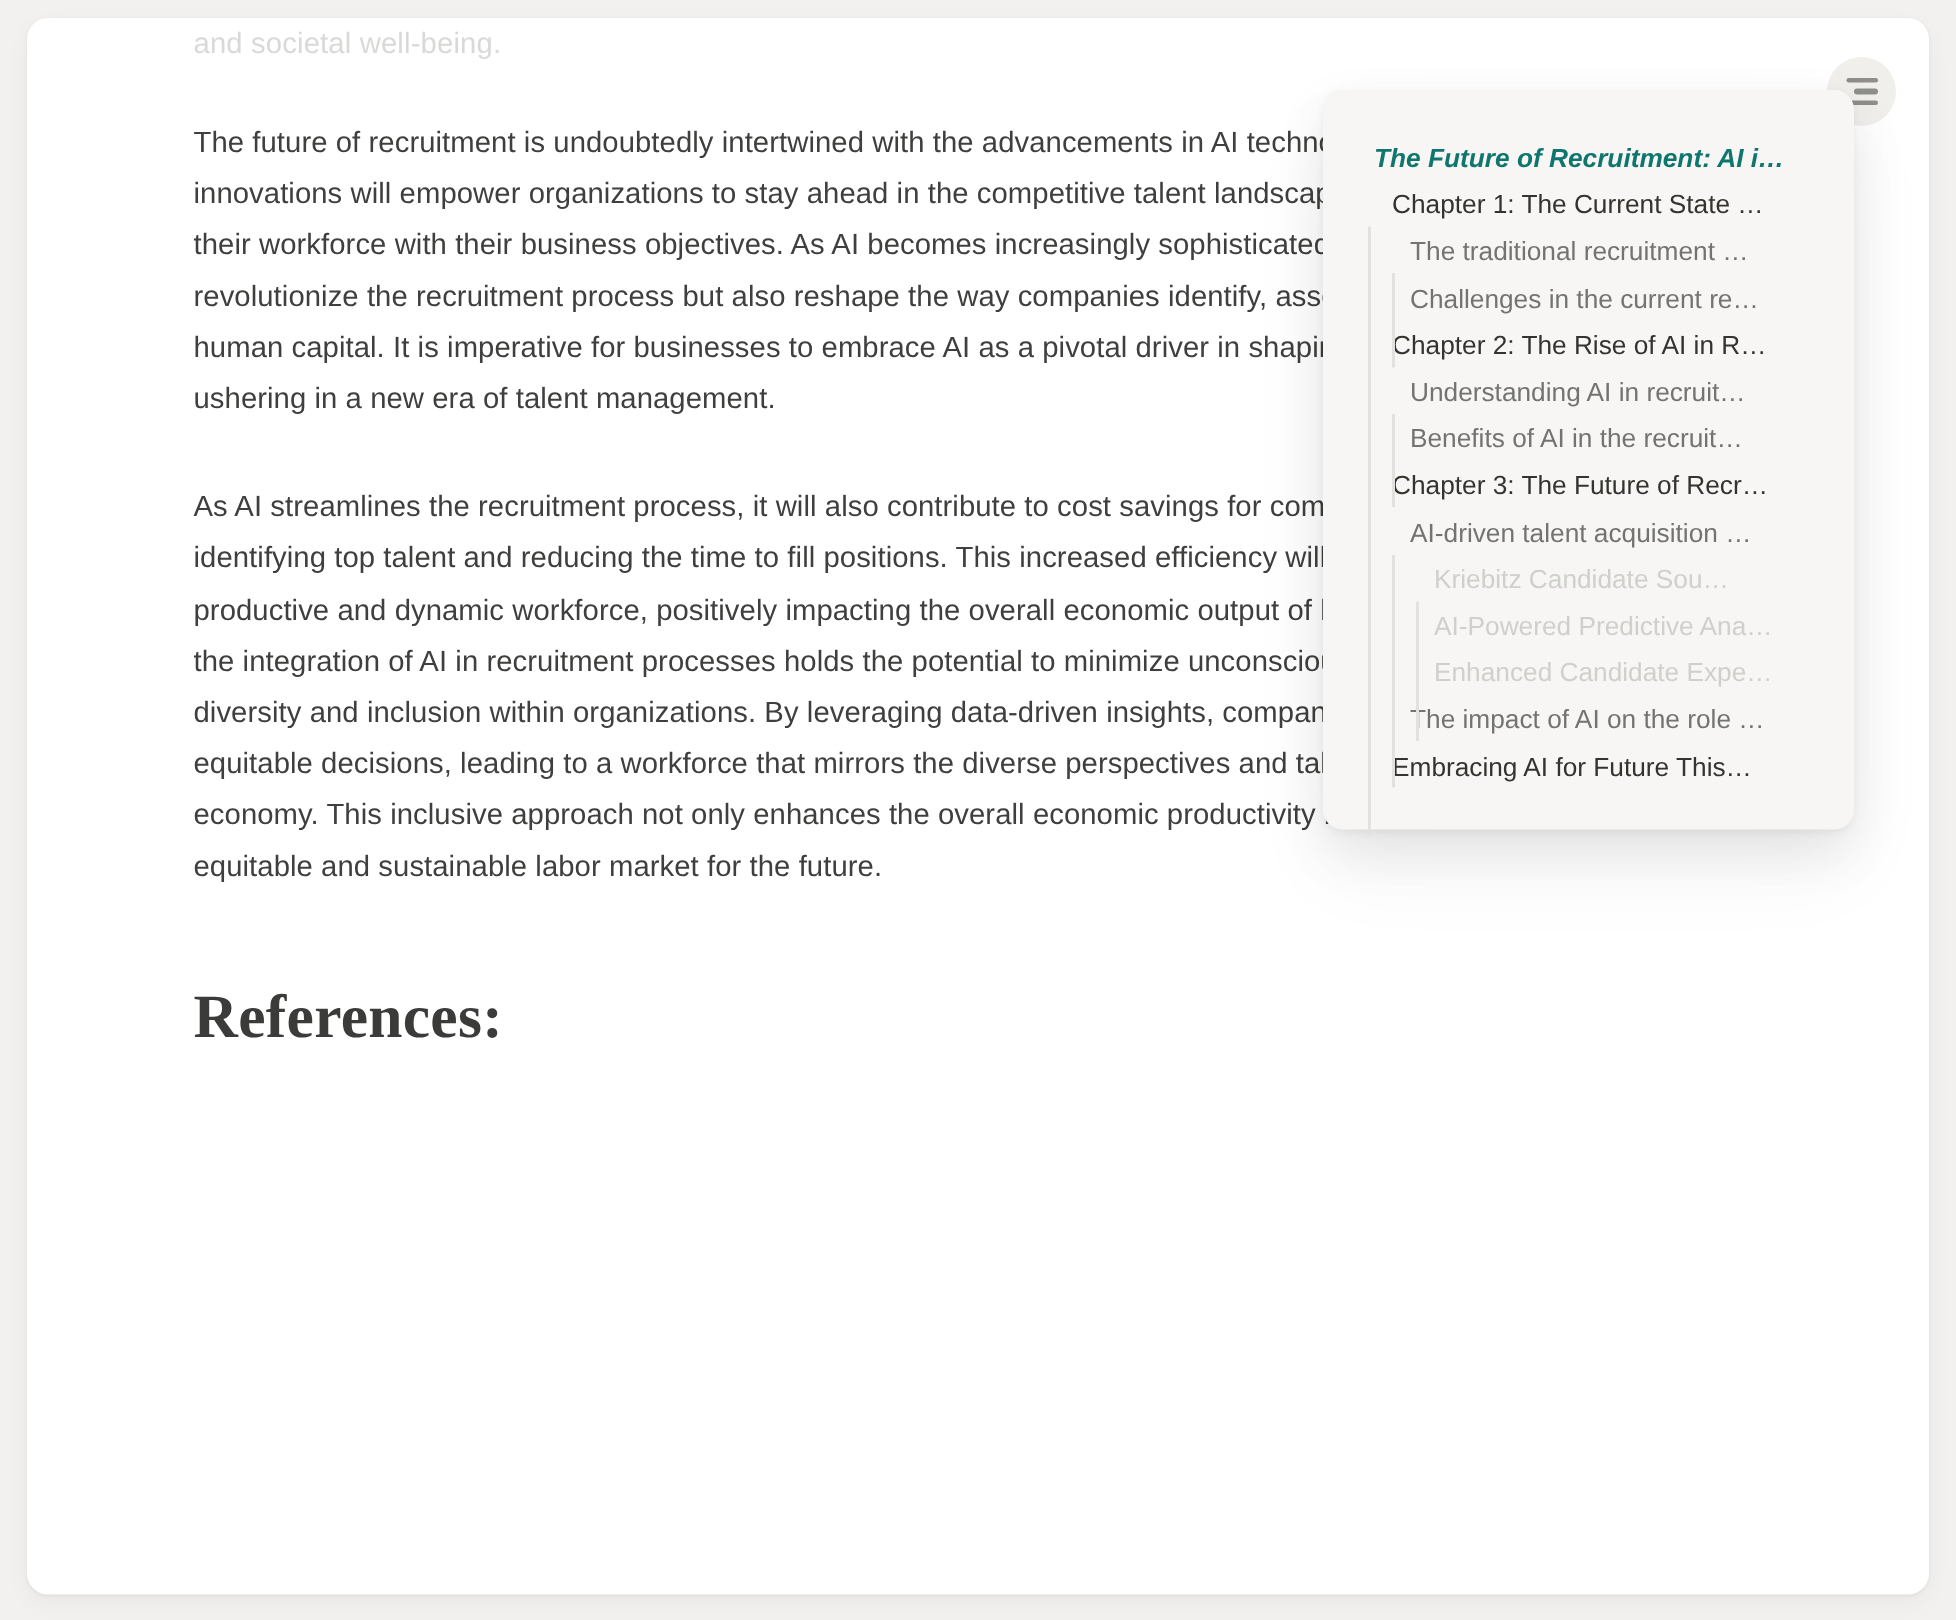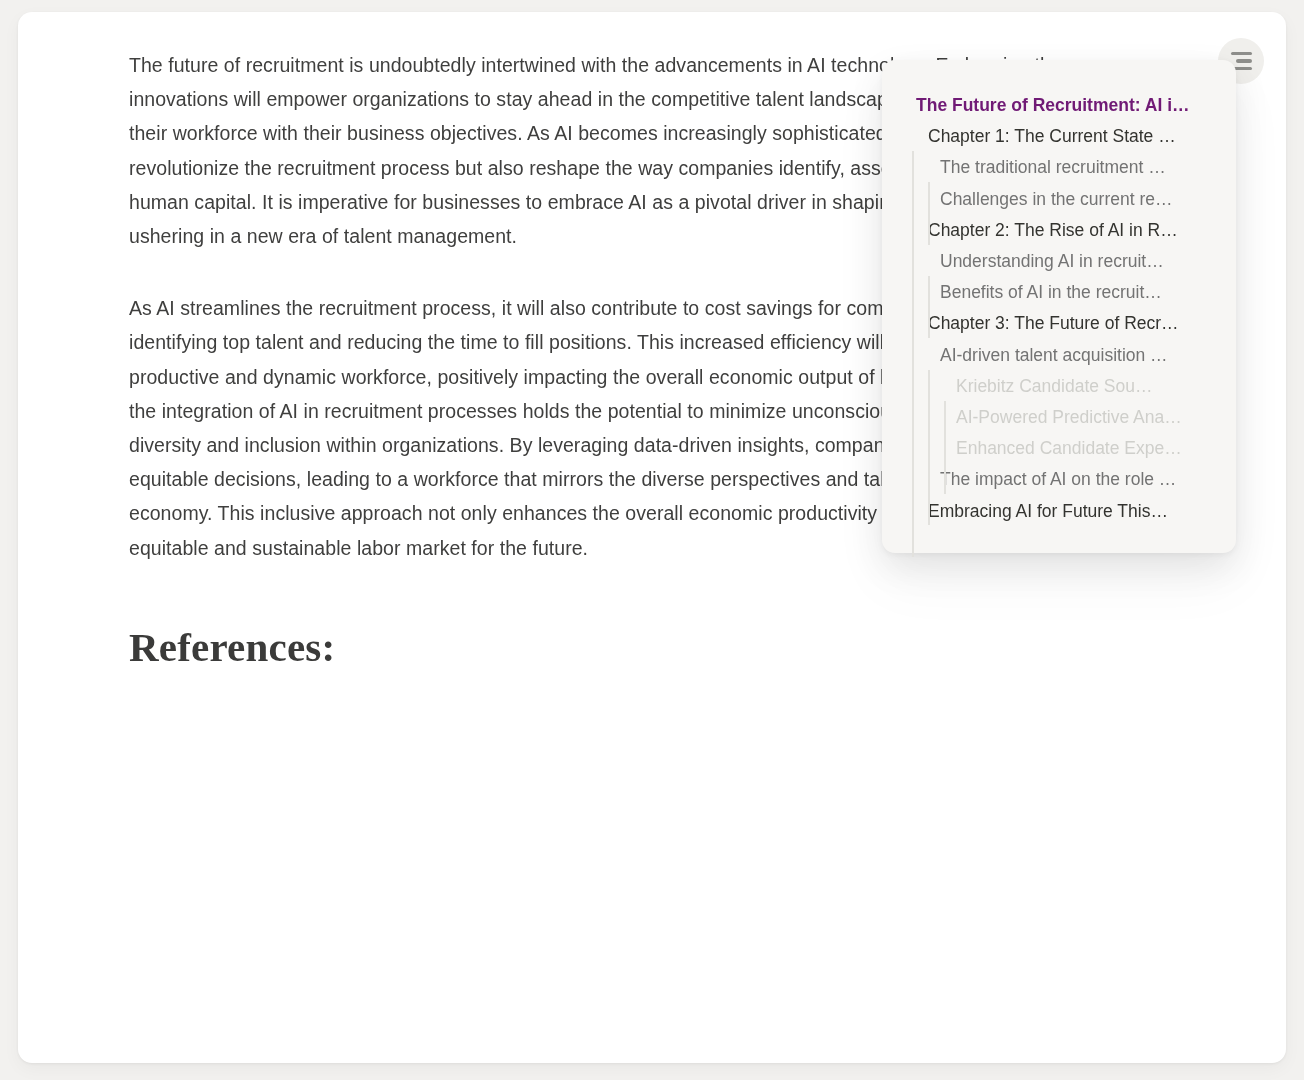--- a/index.html
+++ b/index.html
@@ -103,21 +103,22 @@
     overflow: hidden;
     cursor: default;
   }
 
   .toc-row .toc-label { display: inline-block; }
 
   
   .lvl0 {
     padding-left: 34px;
     font-weight: 700;
-    color: #701a75;
+    color: #0f766e;
+    font-style: italic;
   }
   
   .lvl1 {
     padding-left: 46px;
     font-weight: 400;
     color: #33332f;
     margin-left: 0;
   }
   
   .lvl2 {
@@ -175,20 +176,21 @@
   #toc-toggle span.b3 { width: 21px; }
 </style>
 </head>
 <body>
 
 <div id="page-sheet">
 
   <div id="doc-scroll">
     <div class="doc-inner">
 
+      <div class="para-cut">and societal well-being.</div>
 
       <p class="body-para">The future of recruitment is undoubtedly intertwined with the advancements in AI technology. Embracing these innovations will empower organizations to stay ahead in the competitive talent landscape and strategically align their workforce with their business objectives. As AI becomes increasingly sophisticated, it will not only revolutionize the recruitment process but also reshape the way companies identify, assess, and nurture their human capital. It is imperative for businesses to embrace AI as a pivotal driver in shaping the future of recruitment,  ushering in a new era of talent management.</p>
 
       <p class="body-para">As AI streamlines the recruitment process, it will also contribute to cost savings for companies by efficiently identifying top talent and reducing the time to fill positions. This increased efficiency will ultimately lead to a more productive and dynamic workforce, positively impacting the overall economic output of businesses. Furthermore, the integration of AI in recruitment processes holds the potential to minimize unconscious biases, thus promoting diversity and inclusion within organizations. By leveraging data-driven insights, companies can make more equitable decisions, leading to a workforce that mirrors the diverse perspectives and talents present in the broader economy. This inclusive approach not only enhances the overall economic productivity but also fosters a more equitable and sustainable labor market for the future.</p>
 
       <h2 class="refs-heading">References:</h2>
 
 
 
     </div>

